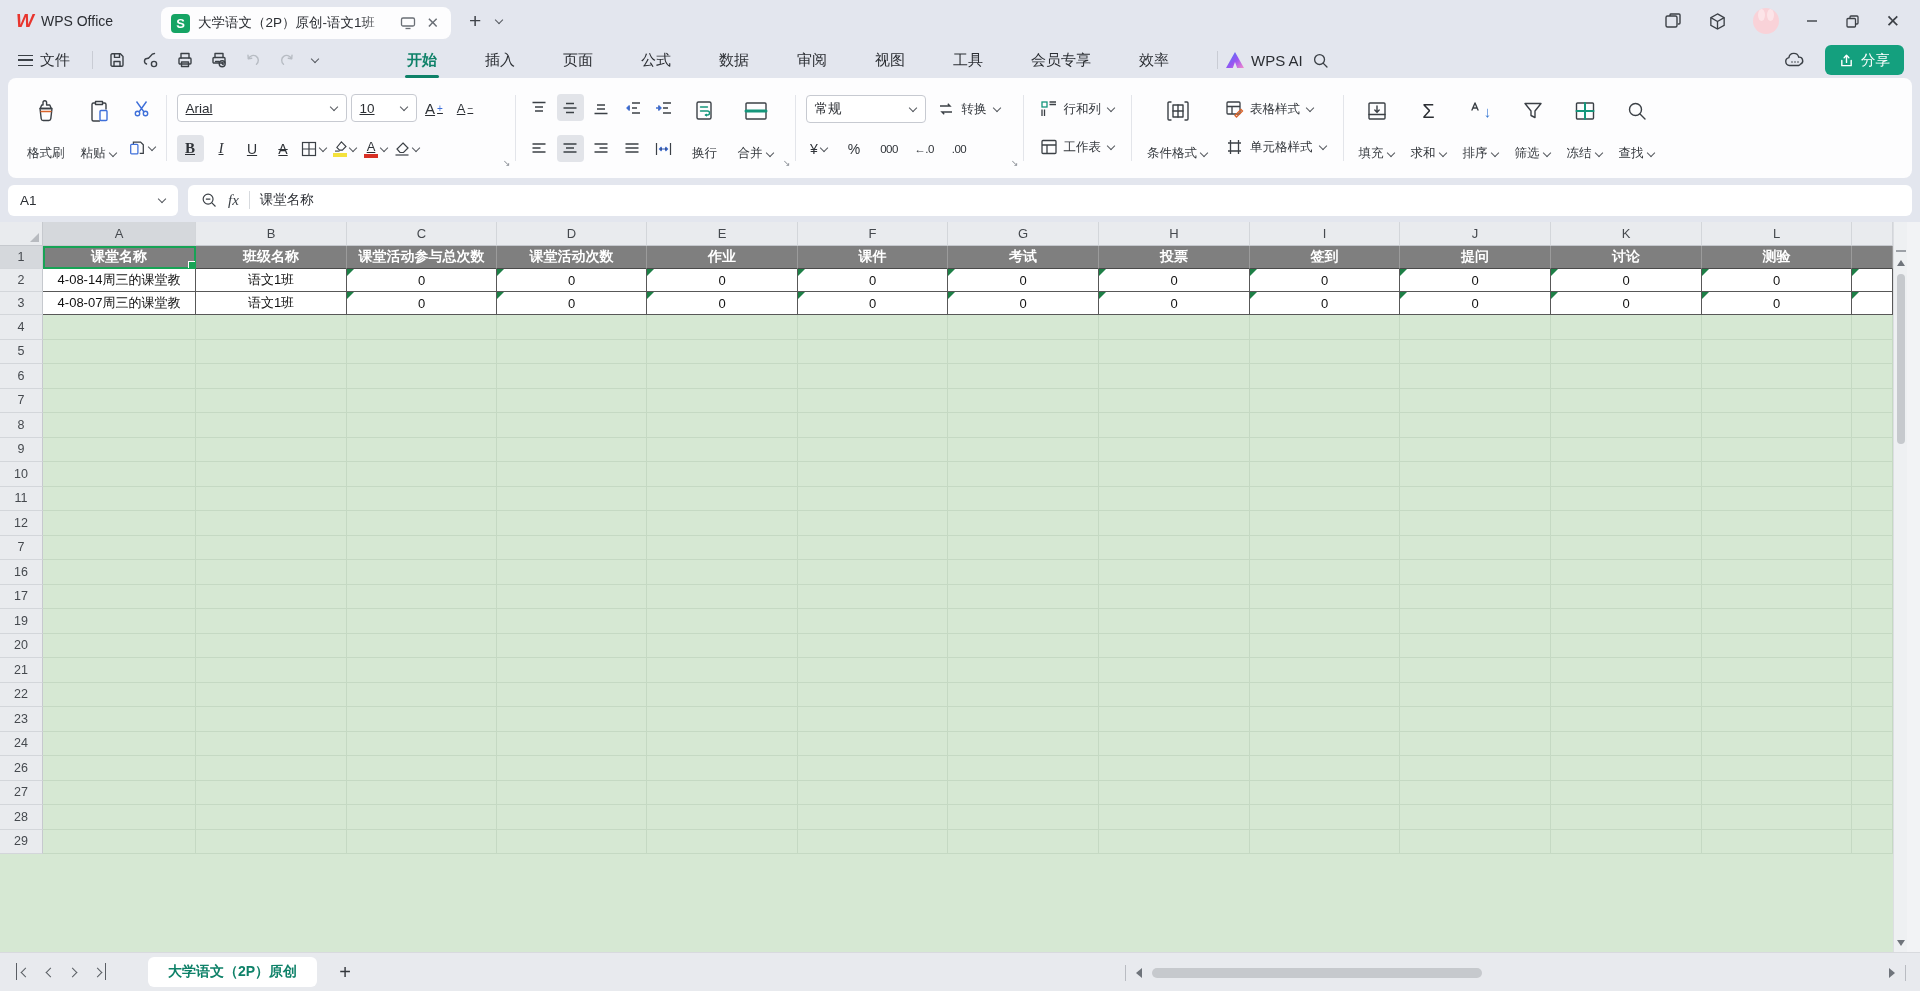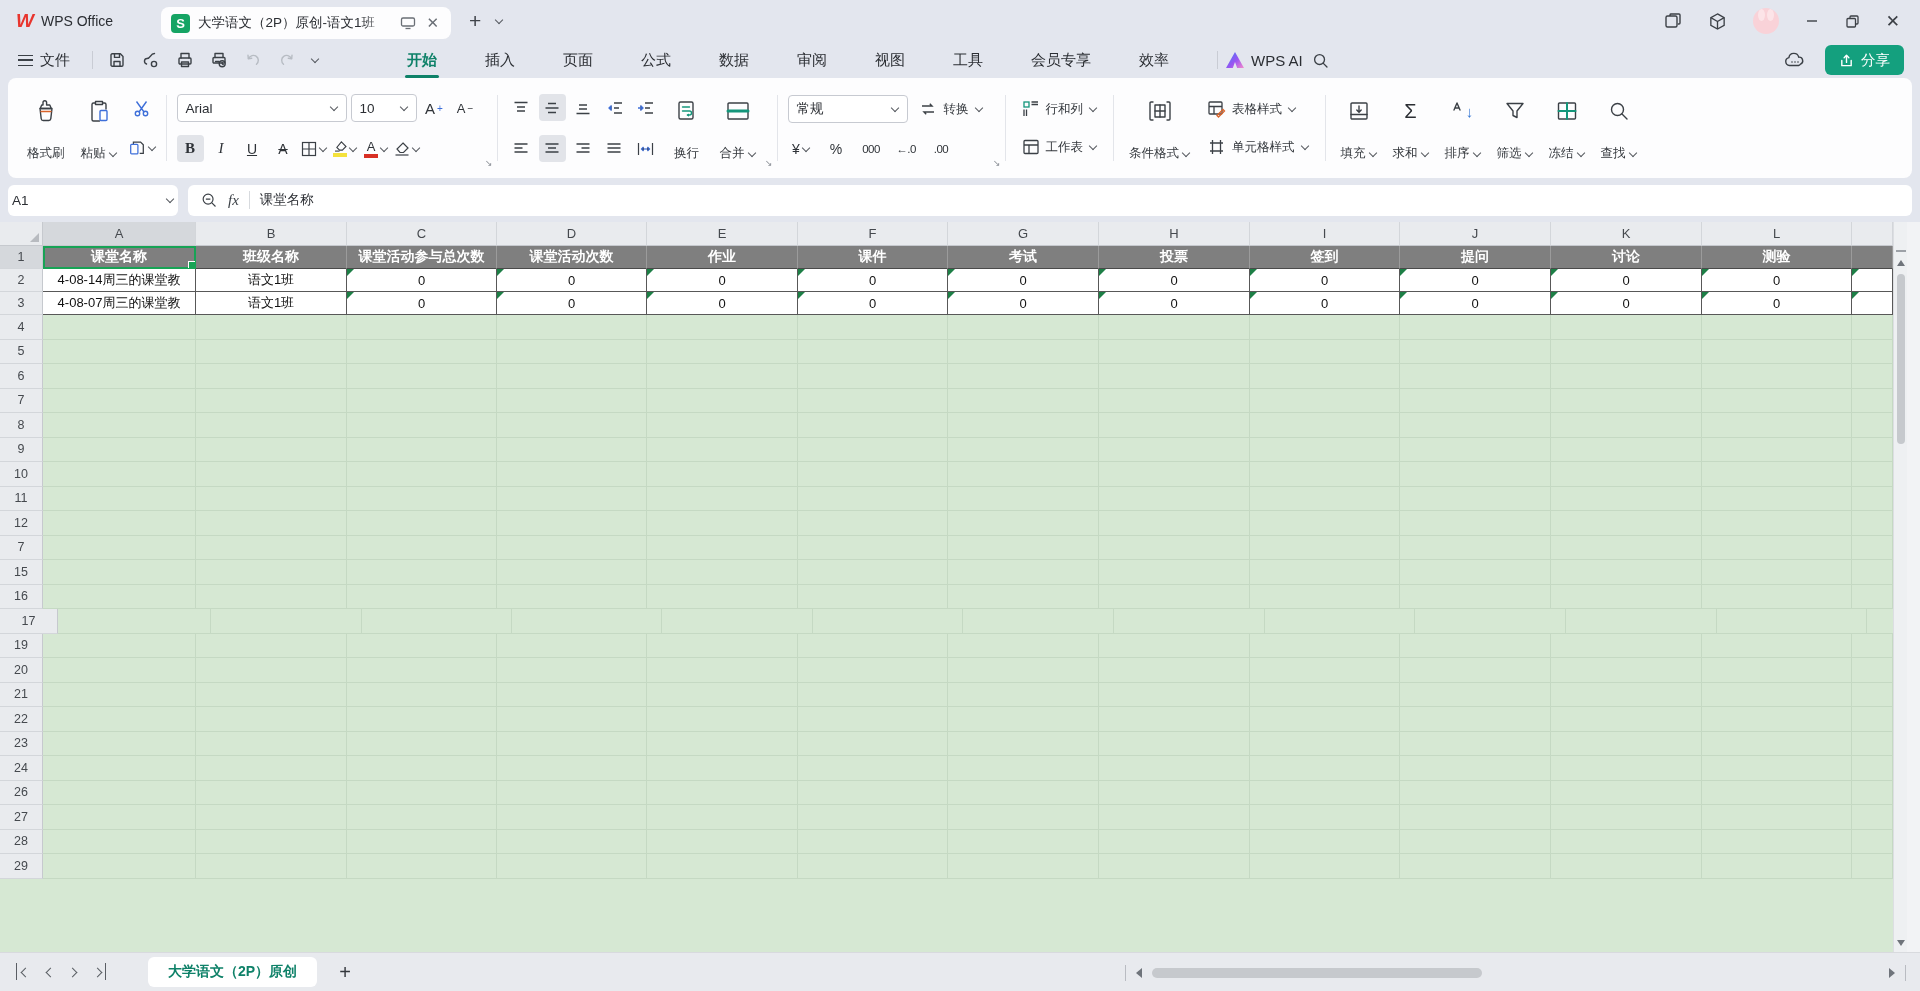--- a/index.html
+++ b/index.html
@@ -70,21 +70,21 @@
   .strike-a{text-decoration:line-through;font-size:14px;}
   .fc{display:flex;flex-direction:column;align-items:center;line-height:1;font-size:13px;}
   .fc .cbar{width:14px;height:3.5px;margin-top:1.5px;}
   .numt{font-size:11.5px;letter-spacing:-0.5px;}
   .sum{font-size:20px;font-weight:400;}
   .sortA{font-size:11px;font-weight:bold;display:flex;align-items:center;}
   .sortA .ar{color:#3b7bd4;font-size:15px;margin-left:1px;}
 
   
   .fxrow { height:44px; background:#e3e6ee; display:flex; align-items:center; gap:10px; padding:0 8px; }
-  .namebox { width:170px; height:31px; background:#fff; border-radius:6px; display:flex; align-items:center; justify-content:space-between; padding:0 4px; font-size:13.5px; }
+  .namebox { width:170px; height:31px; background:#fff; border-radius:6px; display:flex; align-items:center; justify-content:space-between; padding:0 12px; font-size:13.5px; }
   .fxfield { flex:1; height:31px; background:#fff; border-radius:6px; display:flex; align-items:center; gap:10px; padding:0 12px; font-size:13.5px; }
   .fxi { font-family:"Liberation Serif",serif; font-style:italic; font-size:15px; color:#3b4046; }
   .fxsep { width:1px; height:18px; background:#d7dade; }
 
   
   .grid { position:relative; height:730px; background:#d6e8d3; overflow:hidden; }
   .grow { display:flex; }
   .gcell { flex:none; display:flex; align-items:center; justify-content:center; font-size:13px; overflow:hidden; white-space:nowrap; position:relative; }
   .corner { background:#e9ebee; border-right:1px solid #c6c9ce; border-bottom:1px solid #c6c9ce; }
   .corner::after { content:''; position:absolute; right:3px; bottom:3px; border-left:9px solid transparent; border-bottom:9px solid #b8bbc0; }
@@ -315,21 +315,21 @@
           <svg width="18" height="18" viewBox="0 0 20 20" stroke="#3b4046" fill="none" stroke-width="1.4">
                 <path d="M6 6V3.5h8l3 3V16h-4"></path>
                 <rect x="3" y="6" width="8" height="10.5" rx="1" stroke="#3e6fd9"></rect>
               </svg>
           <span class="cv"></span>
         </button>
       </div>
     </div>
     <span class="rdiv"></span>
 
-    <div class="rgroup" style="padding-right:18px;">
+    <div class="rgroup" style="padding-right:36px;text-decoration:underline;">
       <div class="stackrows">
         <div class="rrow">
           <div class="combo w170">
             <span>Arial</span>
                 <span class="cv"></span>
           </div>
           <div class="combo w66">
             <span>10</span>
                 <span class="cv"></span>
           </div>
@@ -879,53 +879,37 @@
           <div class="gcell ecell" style="width: 150px;"></div>
           <div class="gcell ecell" style="width: 151px;"></div>
           <div class="gcell ecell" style="width: 151px;"></div>
           <div class="gcell ecell" style="width: 150px;"></div>
           <div class="gcell ecell" style="width: 151px;"></div>
           <div class="gcell ecell" style="width: 151px;"></div>
           <div class="gcell ecell" style="width: 150px;"></div>
           <div class="gcell ecell" style="width: 41px;"></div>
         </div>
         <div class="grow" style="height: 24.5px;">
-          <div class="gcell rownum" style="width: 43px;">15</div>
-          <div class="gcell ecell" style="width: 153px;"></div>
-          <div class="gcell ecell" style="width: 151px;"></div>
-          <div class="gcell ecell" style="width: 150px;"></div>
-          <div class="gcell ecell" style="width: 150px;"></div>
-          <div class="gcell ecell" style="width: 151px;"></div>
-          <div class="gcell ecell" style="width: 150px;"></div>
-          <div class="gcell ecell" style="width: 151px;"></div>
-          <div class="gcell ecell" style="width: 151px;"></div>
-          <div class="gcell ecell" style="width: 150px;"></div>
-          <div class="gcell ecell" style="width: 151px;"></div>
-          <div class="gcell ecell" style="width: 151px;"></div>
-          <div class="gcell ecell" style="width: 150px;"></div>
-          <div class="gcell ecell" style="width: 41px;"></div>
-        </div>
-        <div class="grow" style="height: 24.5px;">
           <div class="gcell rownum" style="width: 43px;">16</div>
           <div class="gcell ecell" style="width: 153px;"></div>
           <div class="gcell ecell" style="width: 151px;"></div>
           <div class="gcell ecell" style="width: 150px;"></div>
           <div class="gcell ecell" style="width: 150px;"></div>
           <div class="gcell ecell" style="width: 151px;"></div>
           <div class="gcell ecell" style="width: 150px;"></div>
           <div class="gcell ecell" style="width: 151px;"></div>
           <div class="gcell ecell" style="width: 151px;"></div>
           <div class="gcell ecell" style="width: 150px;"></div>
           <div class="gcell ecell" style="width: 151px;"></div>
           <div class="gcell ecell" style="width: 151px;"></div>
           <div class="gcell ecell" style="width: 150px;"></div>
           <div class="gcell ecell" style="width: 41px;"></div>
         </div>
         <div class="grow" style="height: 24.5px;">
-          <div class="gcell rownum" style="width: 58px;">17</div>
+          <div class="gcell rownum" style="width: 43px;">17</div>
           <div class="gcell ecell" style="width: 153px;"></div>
           <div class="gcell ecell" style="width: 151px;"></div>
           <div class="gcell ecell" style="width: 150px;"></div>
           <div class="gcell ecell" style="width: 150px;"></div>
           <div class="gcell ecell" style="width: 151px;"></div>
           <div class="gcell ecell" style="width: 150px;"></div>
           <div class="gcell ecell" style="width: 151px;"></div>
           <div class="gcell ecell" style="width: 151px;"></div>
           <div class="gcell ecell" style="width: 150px;"></div>
           <div class="gcell ecell" style="width: 151px;"></div>

